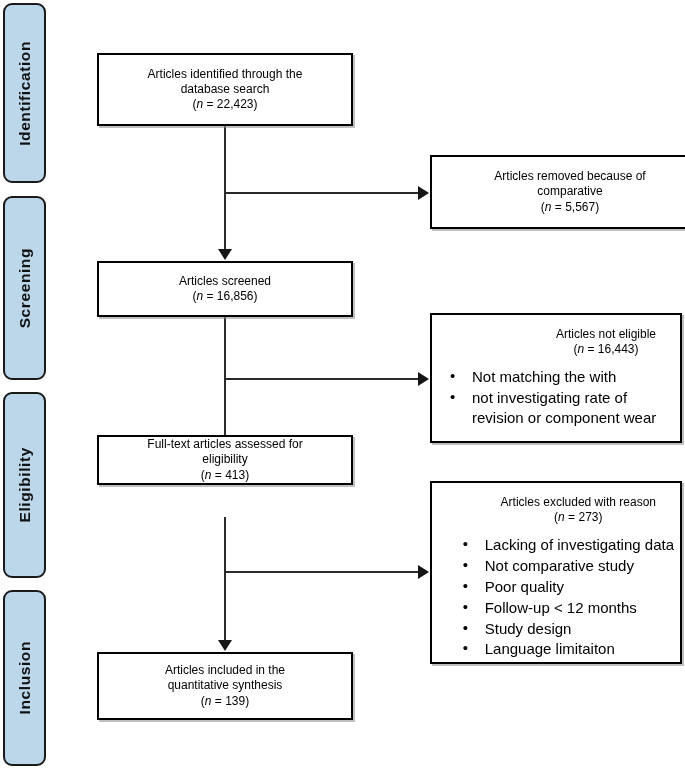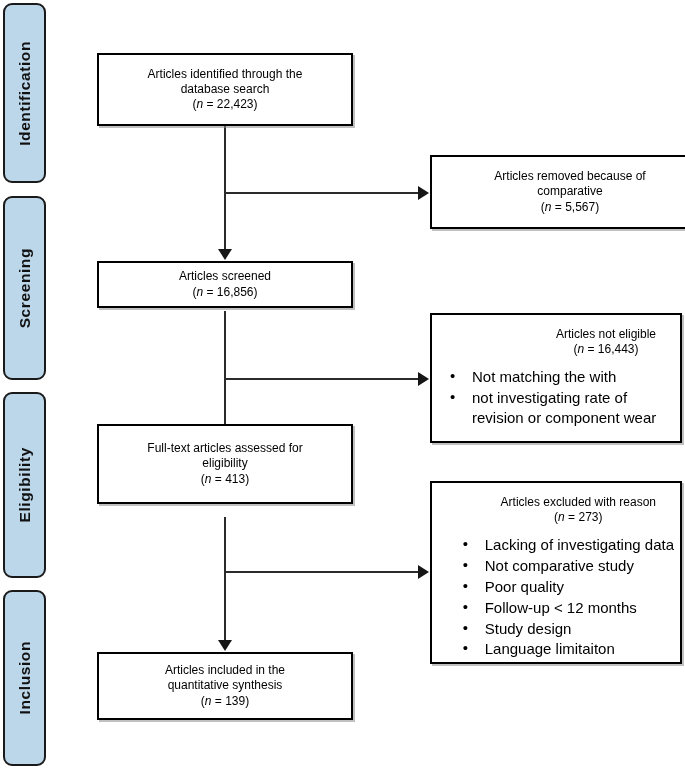--- a/index.html
+++ b/index.html
@@ -163,28 +163,28 @@
   <div class="arrow-right" style="left:418px; top:565px;"></div>
 
   <div class="flow-box" style="left:97px; top:53px; width:256px; height:73px;">
     <div class="box-head">
       <div>Articles identified through the</div>
       <div>database search</div>
       <div class="nval"><span>(</span><i>n</i><span> = </span><span>22,423</span><span>)</span></div>
     </div>
   </div>
 
-  <div class="flow-box" style="left:97px; top:261px; width:256px; height:47px;">
+  <div class="flow-box" style="left:97px; top:261px; width:256px; height:56px;">
     <div class="box-head">
       <div>Articles screened</div>
       <div class="nval"><span>(</span><i>n</i><span> = </span><span>16,856</span><span>)</span></div>
     </div>
   </div>
 
-  <div class="flow-box" style="left:97px; top:424px; width:256px; height:80px;">
+  <div class="flow-box" style="left:97px; top:435px; width:256px; height:50px;">
     <div class="box-head">
       <div>Full-text articles assessed for</div>
       <div>eligibility</div>
       <div class="nval"><span>(</span><i>n</i><span> = </span><span>413</span><span>)</span></div>
     </div>
   </div>
 
   <div class="flow-box" style="left:97px; top:652px; width:256px; height:68px;">
     <div class="box-head">
       <div>Articles included in the</div>

